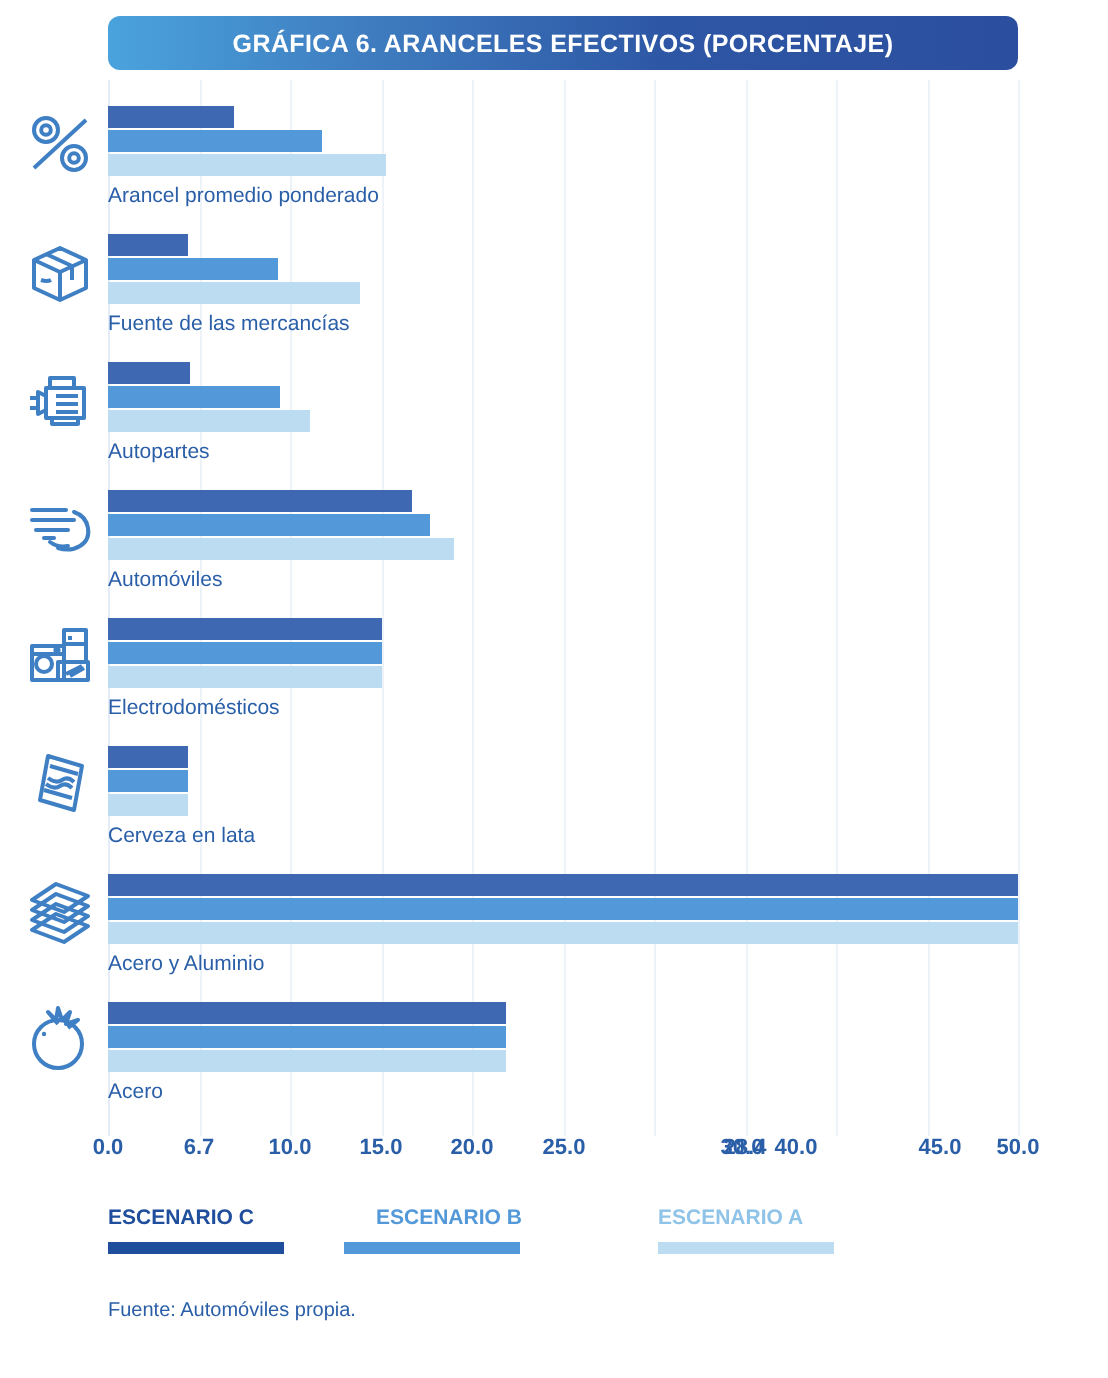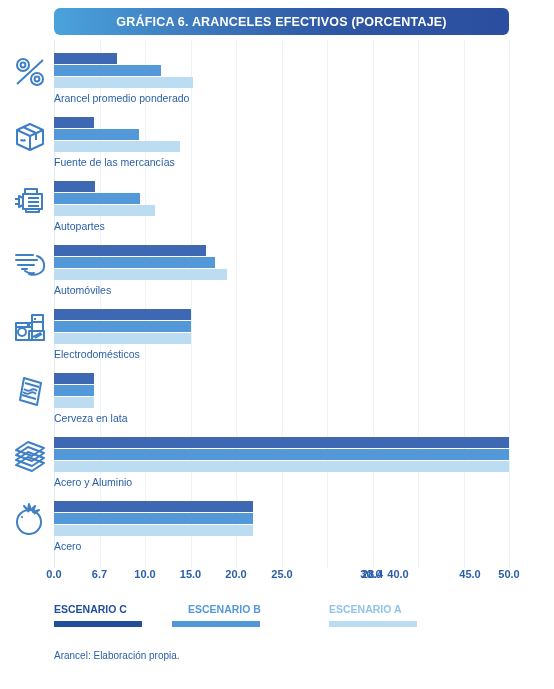--- a/index.html
+++ b/index.html
@@ -297,13 +297,13 @@
     <div class="legend-item" style="left: 118px; width: 88px;">
       <span class="legend-label" style="color: rgb(83, 152, 216); margin-left: 16px;">ESCENARIO B</span>
       <span class="legend-swatch" style="background: rgb(83, 152, 216);"></span>
     </div>
     <div class="legend-item" style="left: 236px; width: 88px; margin-left: 39px;">
       <span class="legend-label" style="color: rgb(143, 195, 232);">ESCENARIO A</span>
       <span class="legend-swatch" style="background: rgb(188, 220, 241);"></span>
     </div>
   </div>
 
-<div class="source">Arancel: Elaboración propia.</div>
+<div class="source">Fuente: Automóviles propia.</div>
 
 </body></html>

